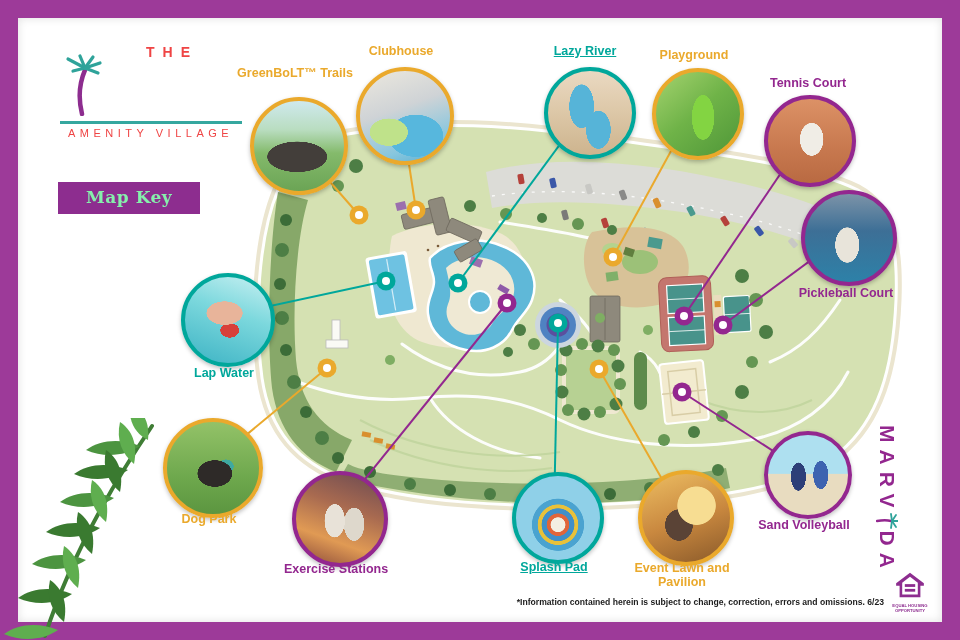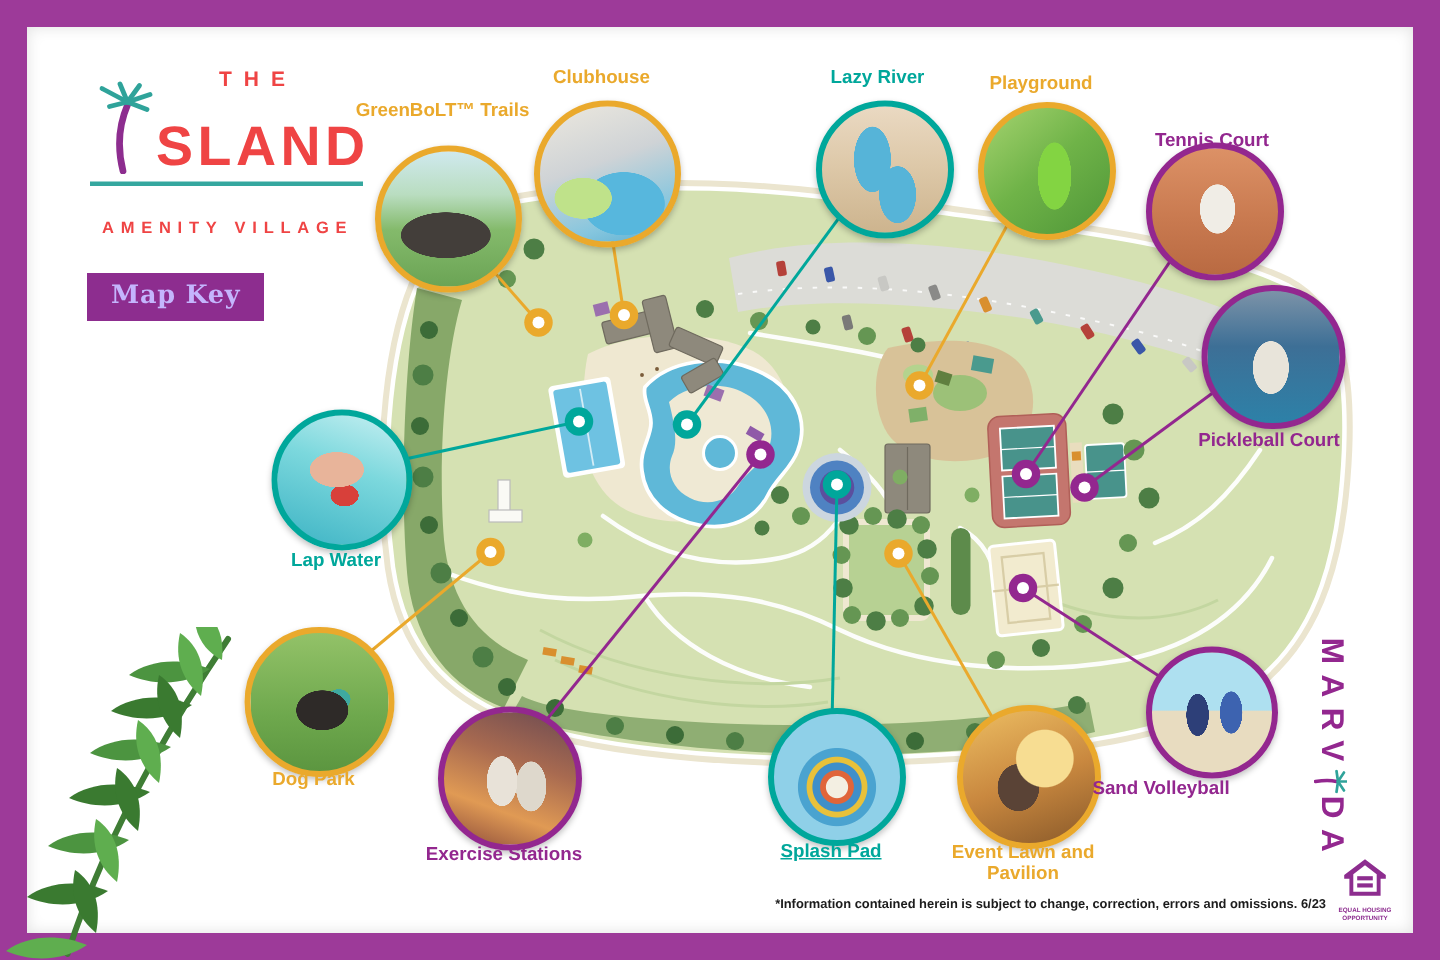--- a/index.html
+++ b/index.html
@@ -7,25 +7,25 @@
        font-family:"Liberation Sans",sans-serif;}
   
   .frame{position:absolute;inset:0;border:18px solid #9d3a99;z-index:50;pointer-events:none;}
   .inner-shadow{position:absolute;inset:18px;box-shadow:inset 0 0 10px rgba(0,0,0,.12);z-index:40;pointer-events:none;}
   
   .logo{position:absolute;left:60px;top:44px;width:200px;color:#ef4444;z-index:20;}
   .logo-the{font-size:14px;font-weight:bold;letter-spacing:8px;margin-left:86px;}
   .logo-main{display:flex;align-items:flex-end;margin-top:-6px;}
   .logo-island{font-size:37px;font-weight:bold;letter-spacing:3px;line-height:1;}
   .logo-rule{height:3px;background:#35a79f;margin-top:5px;width:182px;}
-  .logo-tag{font-size:11px;font-weight:bold;letter-spacing:4.5px;margin-top:22px;margin-left:8px;}
+  .logo-tag{font-size:11px;font-weight:normal;letter-spacing:4.5px;margin-top:3px;margin-left:8px;}
   
   .mapkey{position:absolute;left:58px;top:182px;z-index:20;}
-  .mapkey-title{background:#8d2d8f;color:#c4b5fd;font-family:"DejaVu Serif",serif;font-weight:bold;
-                font-size:17px;padding:5px 16px 7px;display:inline-block;letter-spacing:.5px;}
+  .mapkey-title{background:#8d2d8f;color:#86efac;font-family:"DejaVu Serif",serif;font-weight:bold;
+                font-size:17px;padding:5px 28px 7px;display:inline-block;letter-spacing:.5px;}
   .legend{margin-top:14px;}
   .legend-row{display:flex;align-items:center;margin-bottom:11px;font-size:13px;font-weight:bold;}
   .legend-dot{width:15px;height:15px;border-radius:50%;margin-right:10px;flex:0 0 15px;}
   .dot-teal{background:radial-gradient(circle,#00a79b 0 3px,#fff 3px 4.6px,#00a79b 4.6px);}
   .dot-purple{background:radial-gradient(circle,#93278f 0 3px,#fff 3px 4.6px,#93278f 4.6px);}
   .dot-gold{background:radial-gradient(circle,#eaa92c 0 3px,#fff 3px 4.6px,#eaa92c 4.6px);}
   .c-teal{color:#00a79b;} .c-purple{color:#93278f;} .c-gold{color:#eaa92c;}
   
   .map{position:absolute;inset:0;z-index:5;}
   
@@ -324,43 +324,42 @@
       <path d="M22,60 C18,44 19,30 25,16" stroke="#8d2d8f" stroke-width="4.5" fill="none" stroke-linecap="round"></path>
       <g stroke="#2fa39a" stroke-width="3.2" stroke-linecap="round">
         <line x1="25" y1="14" x2="8" y2="5"></line>
           <line x1="25" y1="14" x2="13" y2="17"></line>
         <line x1="25" y1="14" x2="20" y2="2"></line>
           <line x1="25" y1="14" x2="33" y2="3"></line>
         <line x1="25" y1="14" x2="40" y2="9"></line>
           <line x1="25" y1="14" x2="38" y2="19"></line>
       </g>
     </svg>
-    <div class="logo-island">SLAND</div>
   </div>
   <div class="logo-rule"></div>
   <div class="logo-tag">AMENITY VILLAGE</div>
 </div>
 
 <div class="mapkey">
   <div class="mapkey-title">Map Key</div>
 </div>
 
 <div class="co-label c-gold" style="left:215px;top:66px;width:160px;">GreenBoLT™ Trails</div>
 <div class="co-photo ph-greenbolt b-gold" style="left:250px;top:97px;width:90px;height:90px;"></div>
 
 <div class="co-label c-gold" style="left:341px;top:44px;width:120px;">Clubhouse</div>
 <div class="co-photo ph-clubhouse b-gold" style="left:356px;top:67px;width:90px;height:90px;"></div>
 
-<div class="co-label c-teal" style="left:525px;top:44px;width:120px;">Lazy River</div>
+<div class="co-label c-teal" style="left:525px;top:44px;width:120px;text-decoration:underline;">Lazy River</div>
 <div class="co-photo ph-lazy b-teal" style="left:544px;top:67px;width:84px;height:84px;"></div>
 
 <div class="co-label c-gold" style="left:634px;top:48px;width:120px;">Playground</div>
 <div class="co-photo ph-playground b-gold" style="left:652px;top:68px;width:84px;height:84px;"></div>
 
-<div class="co-label c-purple" style="left:748px;top:76px;width:120px;margin-top:10px;">Tennis Court</div>
+<div class="co-label c-purple" style="left:748px;top:76px;width:120px;">Tennis Court</div>
 <div class="co-photo ph-tennis b-purple" style="left:764px;top:95px;width:84px;height:84px;"></div>
 
 <div class="co-photo ph-pickleball b-purple" style="left:801px;top:190px;width:88px;height:88px;"></div>
 <div class="co-label c-purple" style="left:781px;top:286px;width:130px;">Pickleball Court</div>
 
 <div class="co-photo ph-lap b-teal" style="left:181px;top:273px;width:86px;height:86px;"></div>
 <div class="co-label c-teal" style="left:164px;top:366px;width:120px;">Lap Water</div>
 
 <div class="co-photo ph-dog b-gold" style="left:163px;top:418px;width:92px;height:92px;"></div>
 <div class="co-label c-gold" style="left:149px;top:512px;width:120px;">Dog Park</div>
@@ -368,21 +367,21 @@
 <div class="co-photo ph-exercise b-purple" style="left:292px;top:471px;width:88px;height:88px;"></div>
 <div class="co-label c-purple" style="left:266px;top:562px;width:140px;">Exercise Stations</div>
 
 <div class="co-photo ph-splash b-teal" style="left:512px;top:472px;width:84px;height:84px;"></div>
 <div class="co-label c-teal" style="left:494px;top:560px;width:120px;text-decoration:underline;">Splash Pad</div>
 
 <div class="co-photo ph-event b-gold" style="left:638px;top:470px;width:88px;height:88px;"></div>
 <div class="co-label c-gold" style="left:627px;top:561px;width:110px;">Event Lawn and Pavilion</div>
 
 <div class="co-photo ph-volleyball b-purple" style="left:764px;top:431px;width:80px;height:80px;"></div>
-<div class="co-label c-purple" style="left:714px;top:518px;width:120px;">Sand Volleyball</div>
+<div class="co-label c-purple" style="left:744px;top:518px;width:120px;">Sand Volleyball</div>
 
 <div class="marvida">
   <span>MARV</span>
     <svg class="mv-palm" width="16" height="22" viewBox="0 0 16 22">
       <path d="M8,21 C7,15 7,11 8,7" stroke="#93278f" stroke-width="2.4" fill="none" stroke-linecap="round"></path>
       <g stroke="#2fa39a" stroke-width="1.8" stroke-linecap="round">
         <line x1="8" y1="6" x2="2" y2="2"></line>
         <line x1="8" y1="6" x2="8" y2="0"></line>
         <line x1="8" y1="6" x2="14" y2="2"></line>
         <line x1="8" y1="6" x2="1" y2="7"></line>

